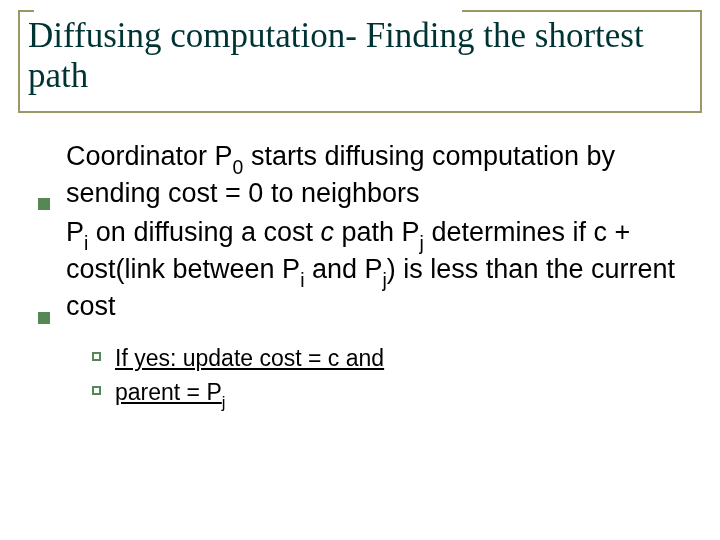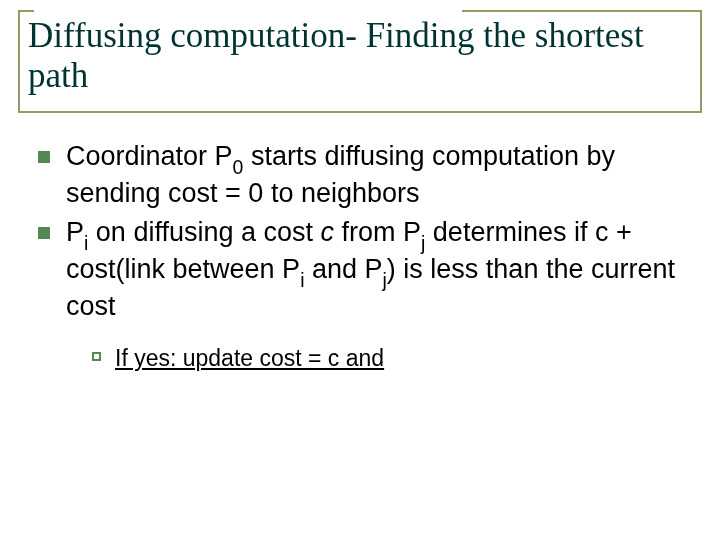--- a/index.html
+++ b/index.html
@@ -52,21 +52,21 @@
     font-weight: normal;
   }
   .body {
     position: absolute;
     left: 38px;
     top: 140px;
     width: 648px;
   }
   .b1 {
     display: flex;
-    align-items: flex-start;
+    align-items: flex-end;
     margin-bottom: 6px;
   }
   .sq {
     width: 12px;
     height: 12px;
     background: #558855;
     flex: 0 0 auto;
     margin-top: 11px;
     margin-right: 16px;
   }
@@ -122,26 +122,32 @@
     <div class="b1">
       <div class="sq"></div>
       <div class="b1-text">
         <span>Coordinator P</span><span class="sub-char">0</span><span> starts diffusing computation by sending cost  = 0 to neighbors</span>
       </div>
     </div>
 
     <div class="b1">
       <div class="sq"></div>
       <div class="b1-text">
-        <span>P</span><span class="sub-char">i</span><span> on diffusing a cost </span><span class="ital">c</span><span> from P</span><span class="sub-char">j</span><span> determines if c + cost(link between P</span><span class="sub-char">i</span><span> and P</span><span class="sub-char">j</span><span>) is less than the current cost</span>
+        <span>P</span><span class="sub-char">i</span><span> on diffusing a cost </span><span class="ital">c</span><span> path P</span><span class="sub-char">j</span><span> determines if c + cost(link between P</span><span class="sub-char">i</span><span> and P</span><span class="sub-char">j</span><span>) is less than the current cost</span>
       </div>
     </div>
 
     <div class="sub-list">
       <div class="b2">
         <div class="sq2"></div>
         <div class="b2-text">If yes: update cost = c and</div>
       </div>
+      <div class="b2">
+        <div class="sq2"></div>
+        <div class="b2-text">
+          <span>parent = P</span><span class="sub-char">j</span>
+        </div>
+      </div>
     </div>
 
   </div>
 
 </div>
 
 </body></html>

